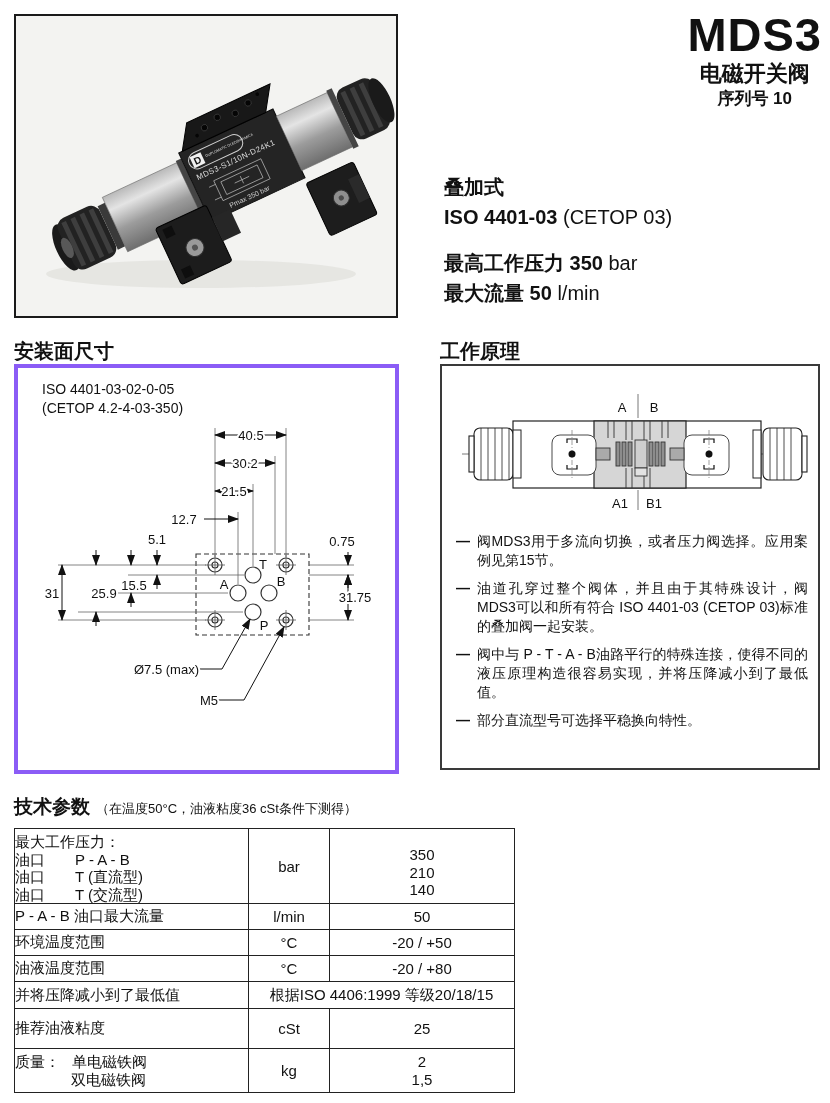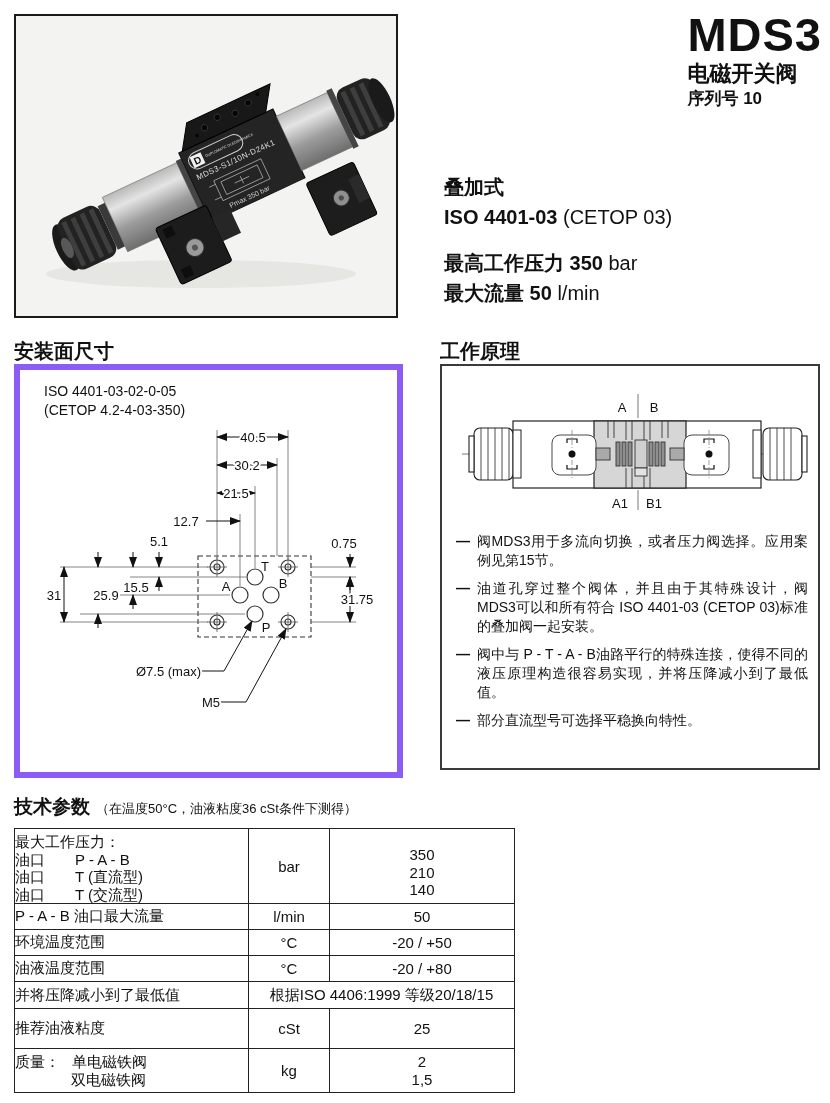--- a/index.html
+++ b/index.html
@@ -8,33 +8,33 @@
     font-family:"Liberation Sans","DejaVu Sans",sans-serif;
     color:#111;overflow:hidden;
   }
   
   .photo-frame{
     position:absolute;left:14px;top:14px;width:380px;height:300px;
     border:2px solid #1a1a1a;background:#f3f3f1;
   }
   .photo-frame svg{display:block;}
   
-  .title-block{position:absolute;top:10px;right:8px;text-align:left;}
+  .title-block{position:absolute;top:10px;right:8px;text-align:center;}
   .title-main{font-size:47px;font-weight:bold;line-height:50px;letter-spacing:1px;}
   .title-sub{font-size:22px;font-weight:bold;line-height:27px;}
   .title-series{font-size:17px;font-weight:bold;line-height:24px;}
   
   .intro{position:absolute;left:444px;top:172px;font-size:20px;line-height:30px;}
   .intro .b{font-weight:bold;}
   .intro .gap{height:16px;}
   
   .section-title{position:absolute;font-size:20px;font-weight:bold;}
   .mounting-box{
     position:absolute;left:14px;top:364px;width:377px;height:402px;
-    border:6px solid #8b5cf6;background:#fff;
+    border:4px solid #8b5cf6;background:#fff;
   }
   .principle-box{
     position:absolute;left:440px;top:364px;width:376px;height:402px;
     border:2px solid #3a3a3a;background:#fff;
   }
   .principle-diagram{display:block;margin:16px auto 0 auto;}
   .bullets{margin:14px 10px 0 14px;padding:0;list-style:none;}
   .bullets li{display:flex;margin-bottom:9px;font-size:14px;line-height:19px;}
   .bullets .dash{flex:0 0 21px;font-weight:bold;}
   .bullets .btxt{flex:1;text-align:justify;}

